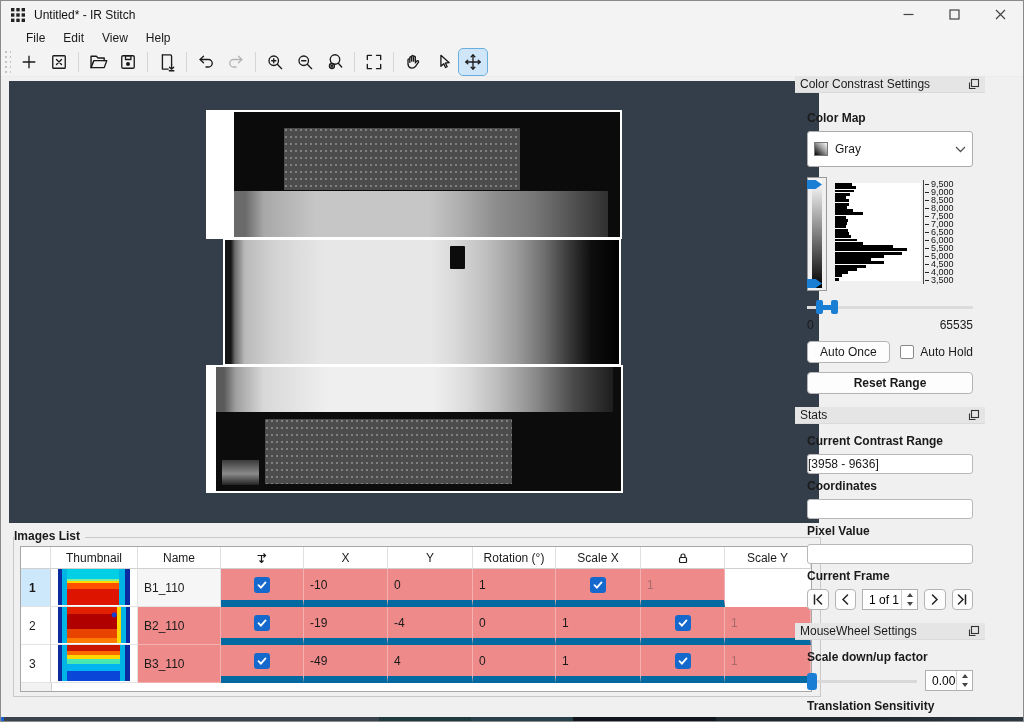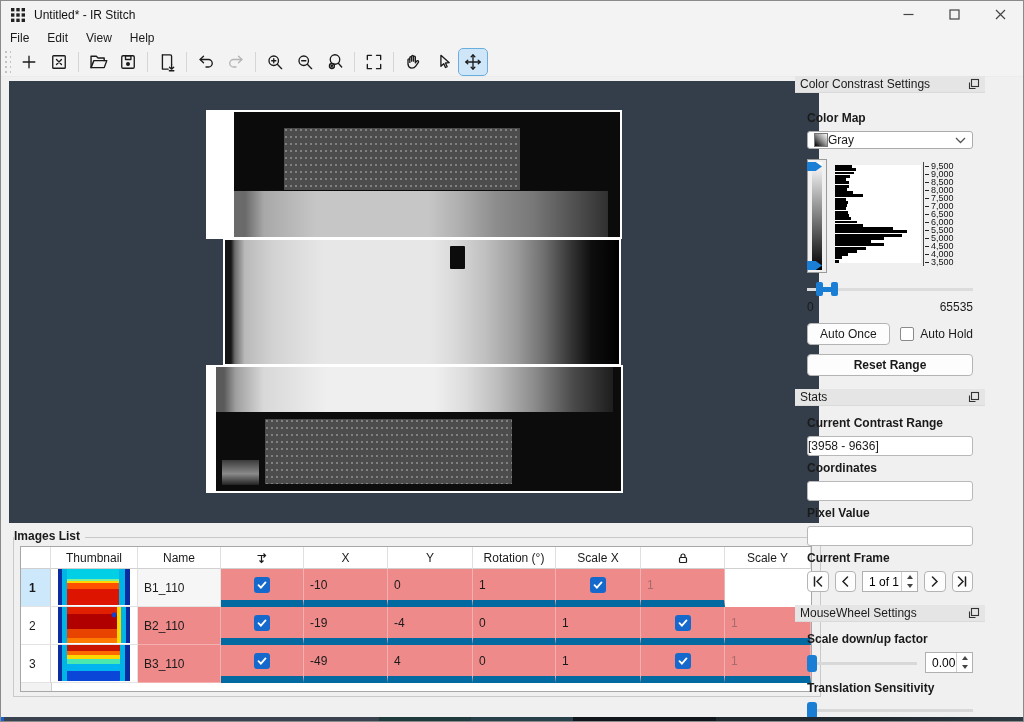--- a/index.html
+++ b/index.html
@@ -11,21 +11,21 @@
   
   .titlebar { position:absolute; left:0; top:0; width:100%; height:27px; background:#f3f3f3;
               display:flex; align-items:center; padding-left:10px; }
   .app-icon { width:14px; height:14px; margin-right:9px; }
   .title-text { font-size:12px; color:#111; }
   .win-controls { margin-left:auto; display:flex; height:27px; }
   .win-btn { width:46px; height:27px; display:flex; align-items:center; justify-content:center; }
 
   
   .menubar { position:absolute; left:0; top:27px; width:100%; height:19px; display:flex;
-             align-items:center; padding-left:0; background:#f3f3f3; }
+             align-items:center; padding-left:16px; background:#f3f3f3; }
   .menu-item { padding:2px 9px; }
 
   
   .toolbar { position:absolute; left:0; top:46px; width:100%; height:30px; display:flex;
              align-items:center; padding-left:3px; background:#f3f3f3; border-bottom:1px solid #ececec; }
   .thandle { width:7px; height:24px; margin-right:3px;
              background-image:radial-gradient(circle at 2px 2px,#c3c3c3 0 1px,transparent 1.4px);
              background-size:5px 5px; }
   .tbtn { width:28px; height:26px; border-radius:4px; display:flex; align-items:center;
           justify-content:center; margin:0 1px; }
@@ -97,22 +97,22 @@
                      background:#f2f2f2; border-right:1px solid #cfcfcf; }
 
   
   .rpanel { position:absolute; left:794px; top:75px; width:190px; }
   .sec-hdr { height:17px; background:#e5e5e5; display:flex; align-items:center; padding:0 5px;
              border-bottom:1px solid #dadada; }
   .sec-hdr .float-ic { margin-left:auto; }
   .sec-hdr svg { stroke:#333; fill:none; stroke-width:1.1; }
   .sec-body { padding:10px 12px 0 12px; }
   .flabel { font-weight:bold; font-size:12px; margin-bottom:6px; }
-  .combo { height:18px; background:#fff; border:1px solid #acacac; border-radius:3px;
-           display:flex; align-items:center; padding:0 6px; }
+  .combo { height:36px; background:#fff; border:1px solid #acacac; border-radius:3px;
+           display:flex; align-items:center; padding:0 6px; gap:7px; }
   .combo .swatch { width:14px; height:14px; border:1px solid #777;
                    background:linear-gradient(225deg,#fbfbfb,#9a9a9a 45%,#000); }
   .combo .chev { margin-left:auto; }
 
   .histwrap { display:flex; margin-top:10px; height:116px; }
   .gradbar { position:relative; width:20px; height:114px; border:1px solid #9a9a9a; background:#f0f0f0; padding:2px 4px; }
   .gradbar .grad { width:100%; height:100%; background:linear-gradient(180deg,#ffffff,#000000); }
   .ghandle { position:absolute; left:-1px; width:15px; height:9px; background:#1a7fd4;
              clip-path:polygon(0 0,58% 0,100% 50%,58% 100%,0 100%); }
   .ghandle.top { top:2px; } .ghandle.bot { bottom:2px; }

